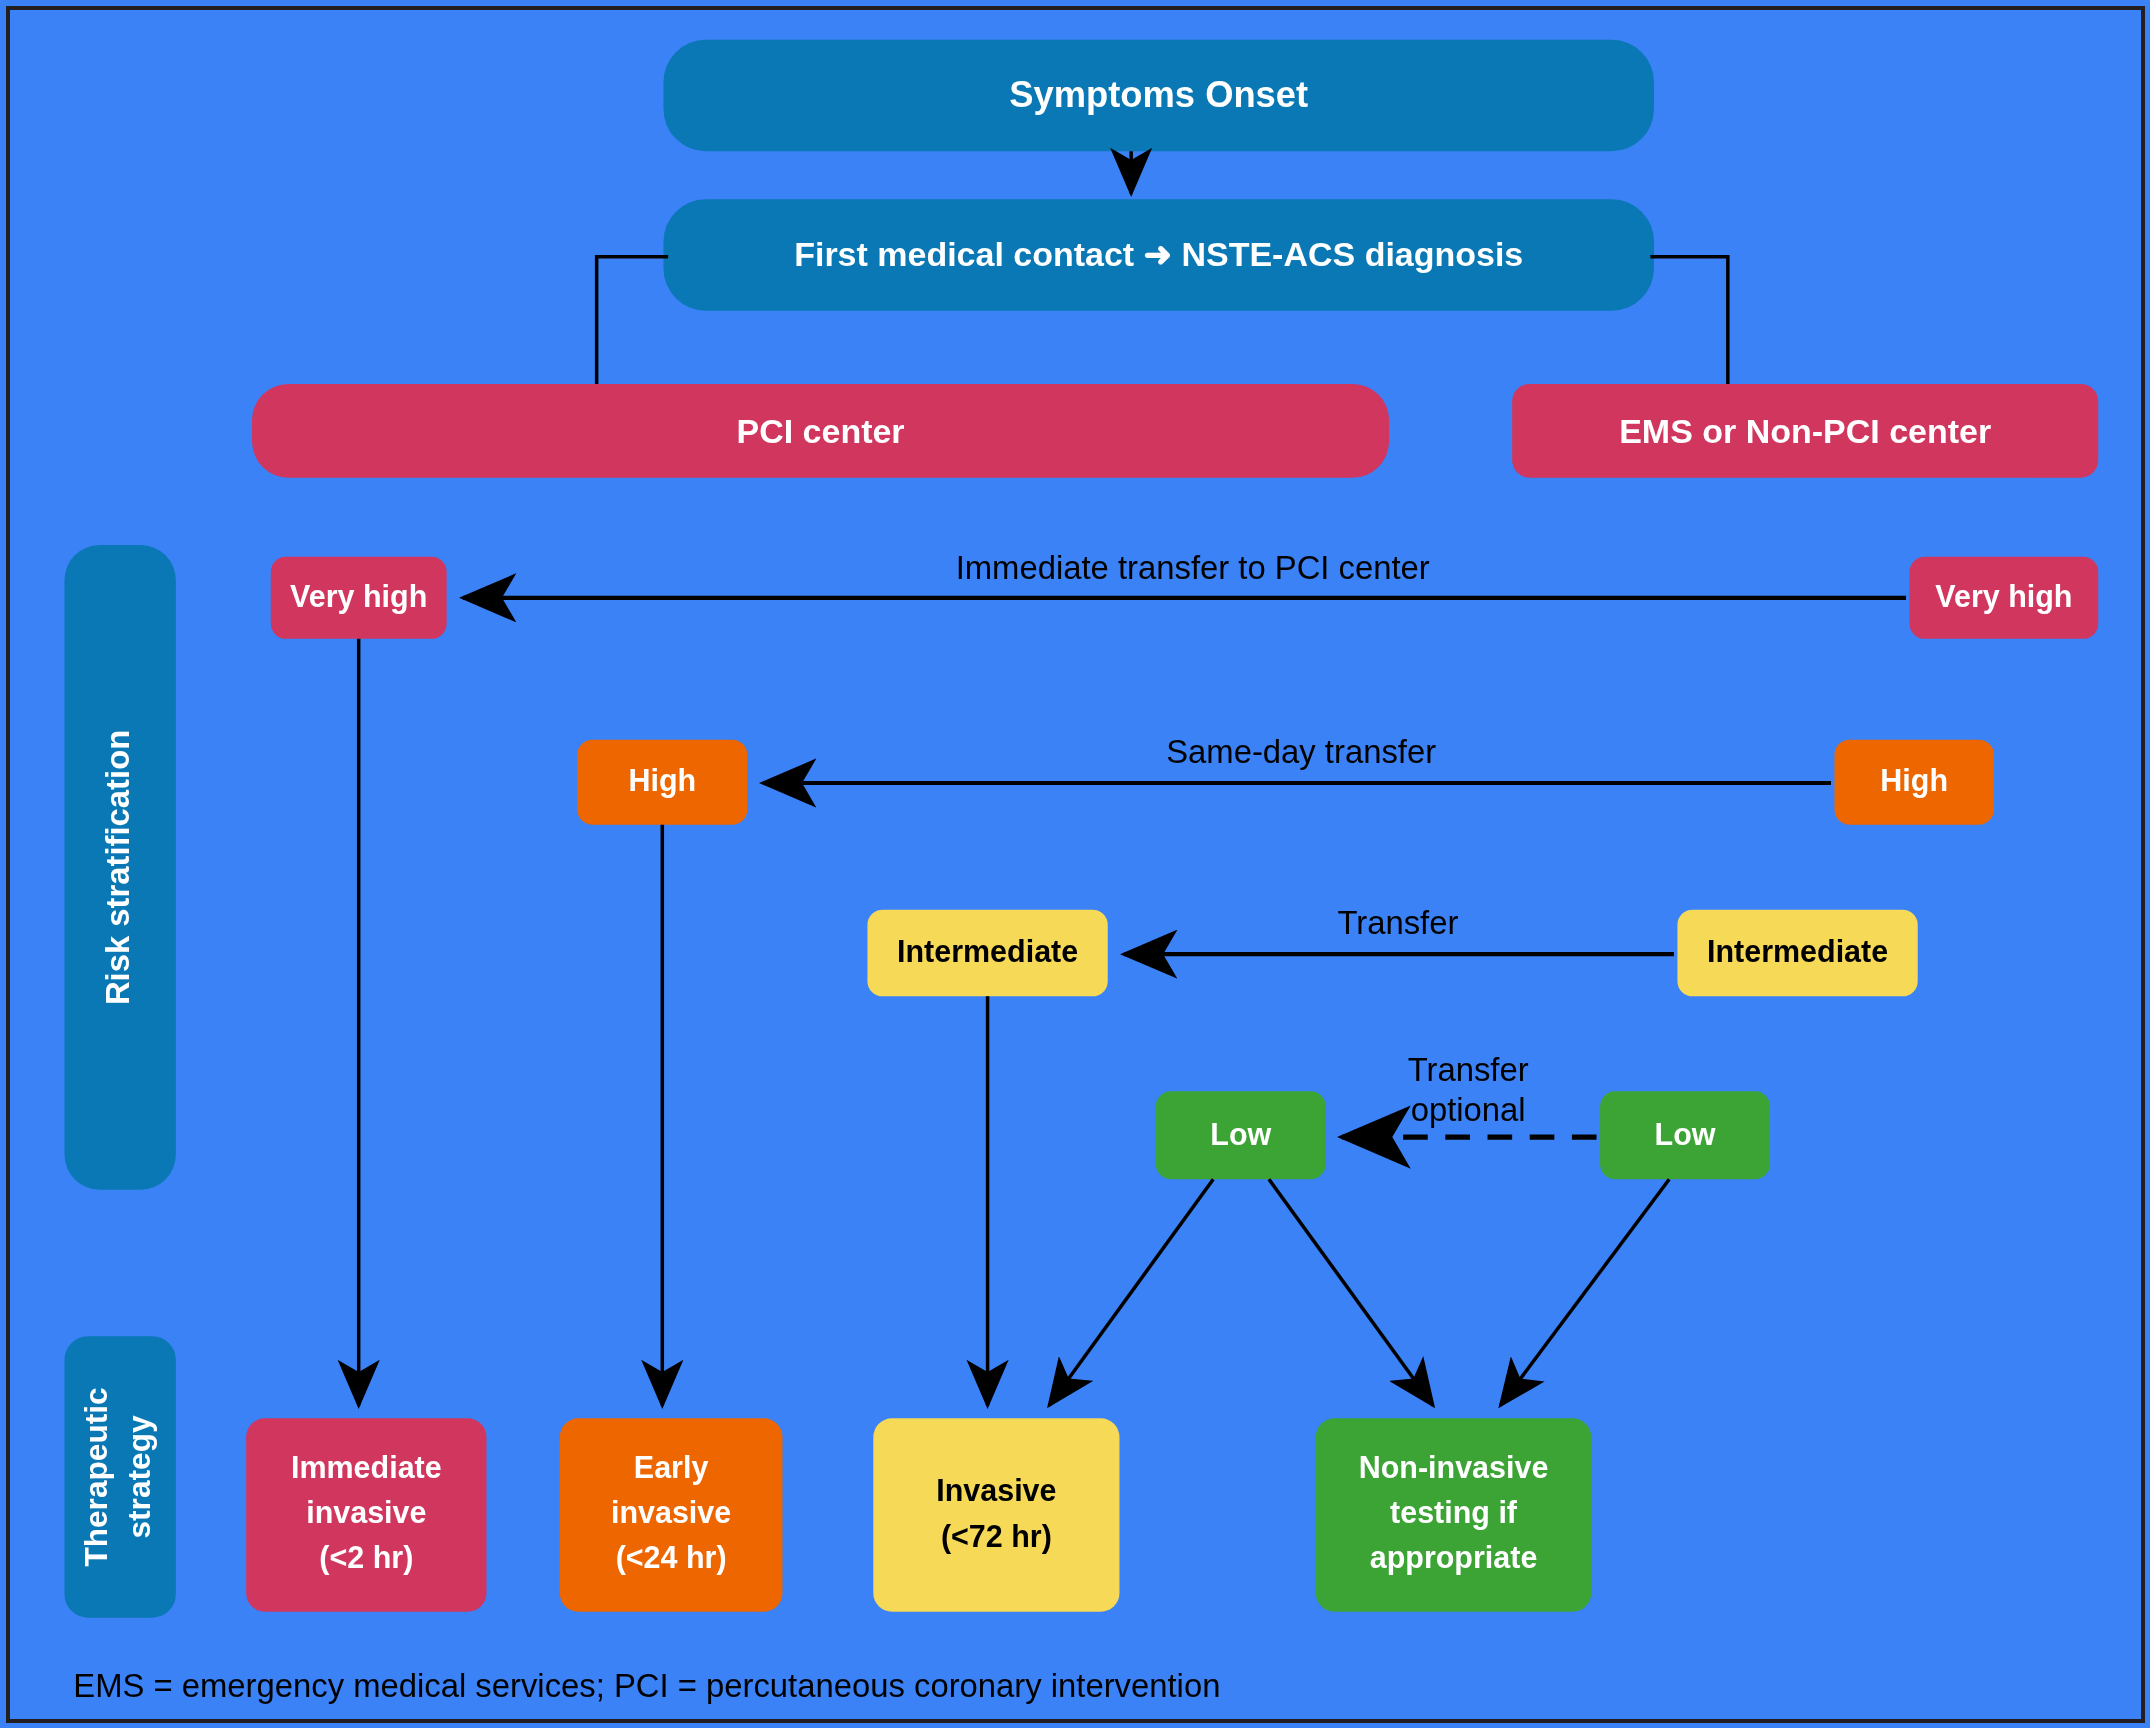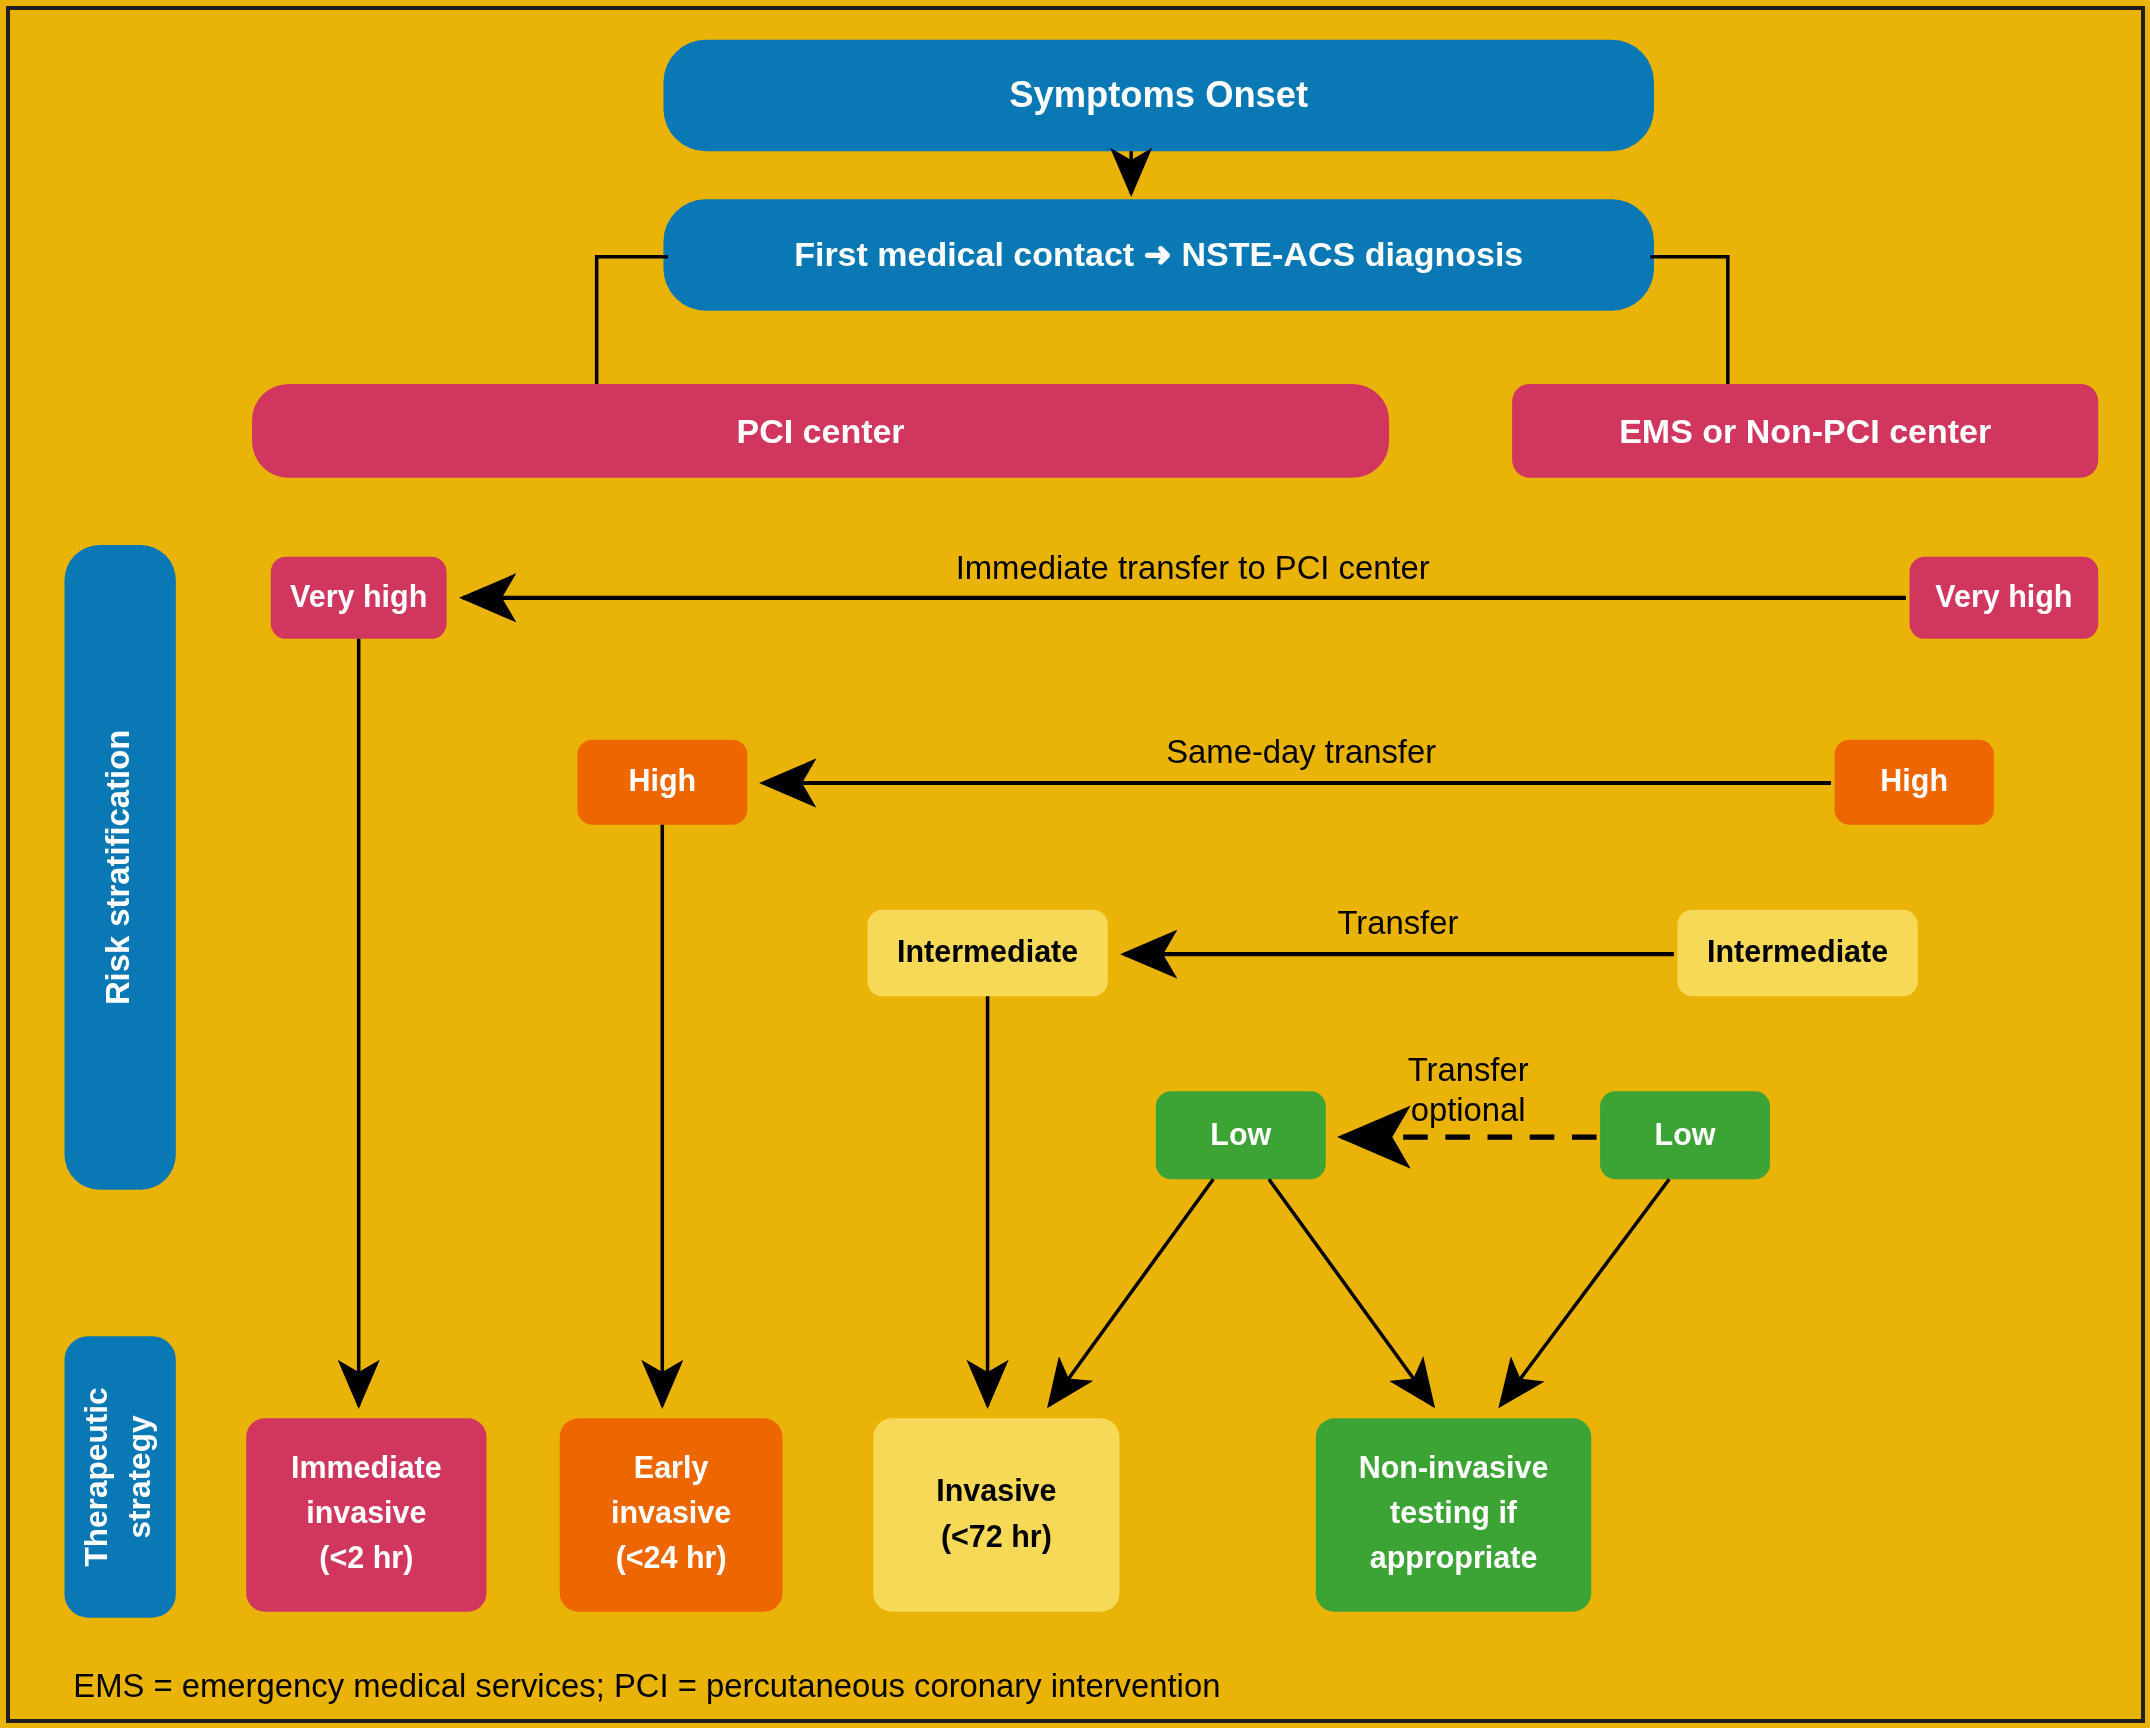--- a/index.html
+++ b/index.html
@@ -7,21 +7,21 @@
     padding: 0;
     background: #ffffff;
   }
   body {
     font-family: "Liberation Sans", sans-serif;
   }
   #page {
     position: relative;
     width: 2151px;
     height: 1729px;
-    background: #eab308;
+    background: #3b82f6;
     box-sizing: border-box;
     overflow: hidden;
   }
   .frame {
     position: absolute;
     left: 5.9px;
     top: 5.9px;
     width: 2139px;
     height: 1717px;
     border: 4.1px solid #231f20;

